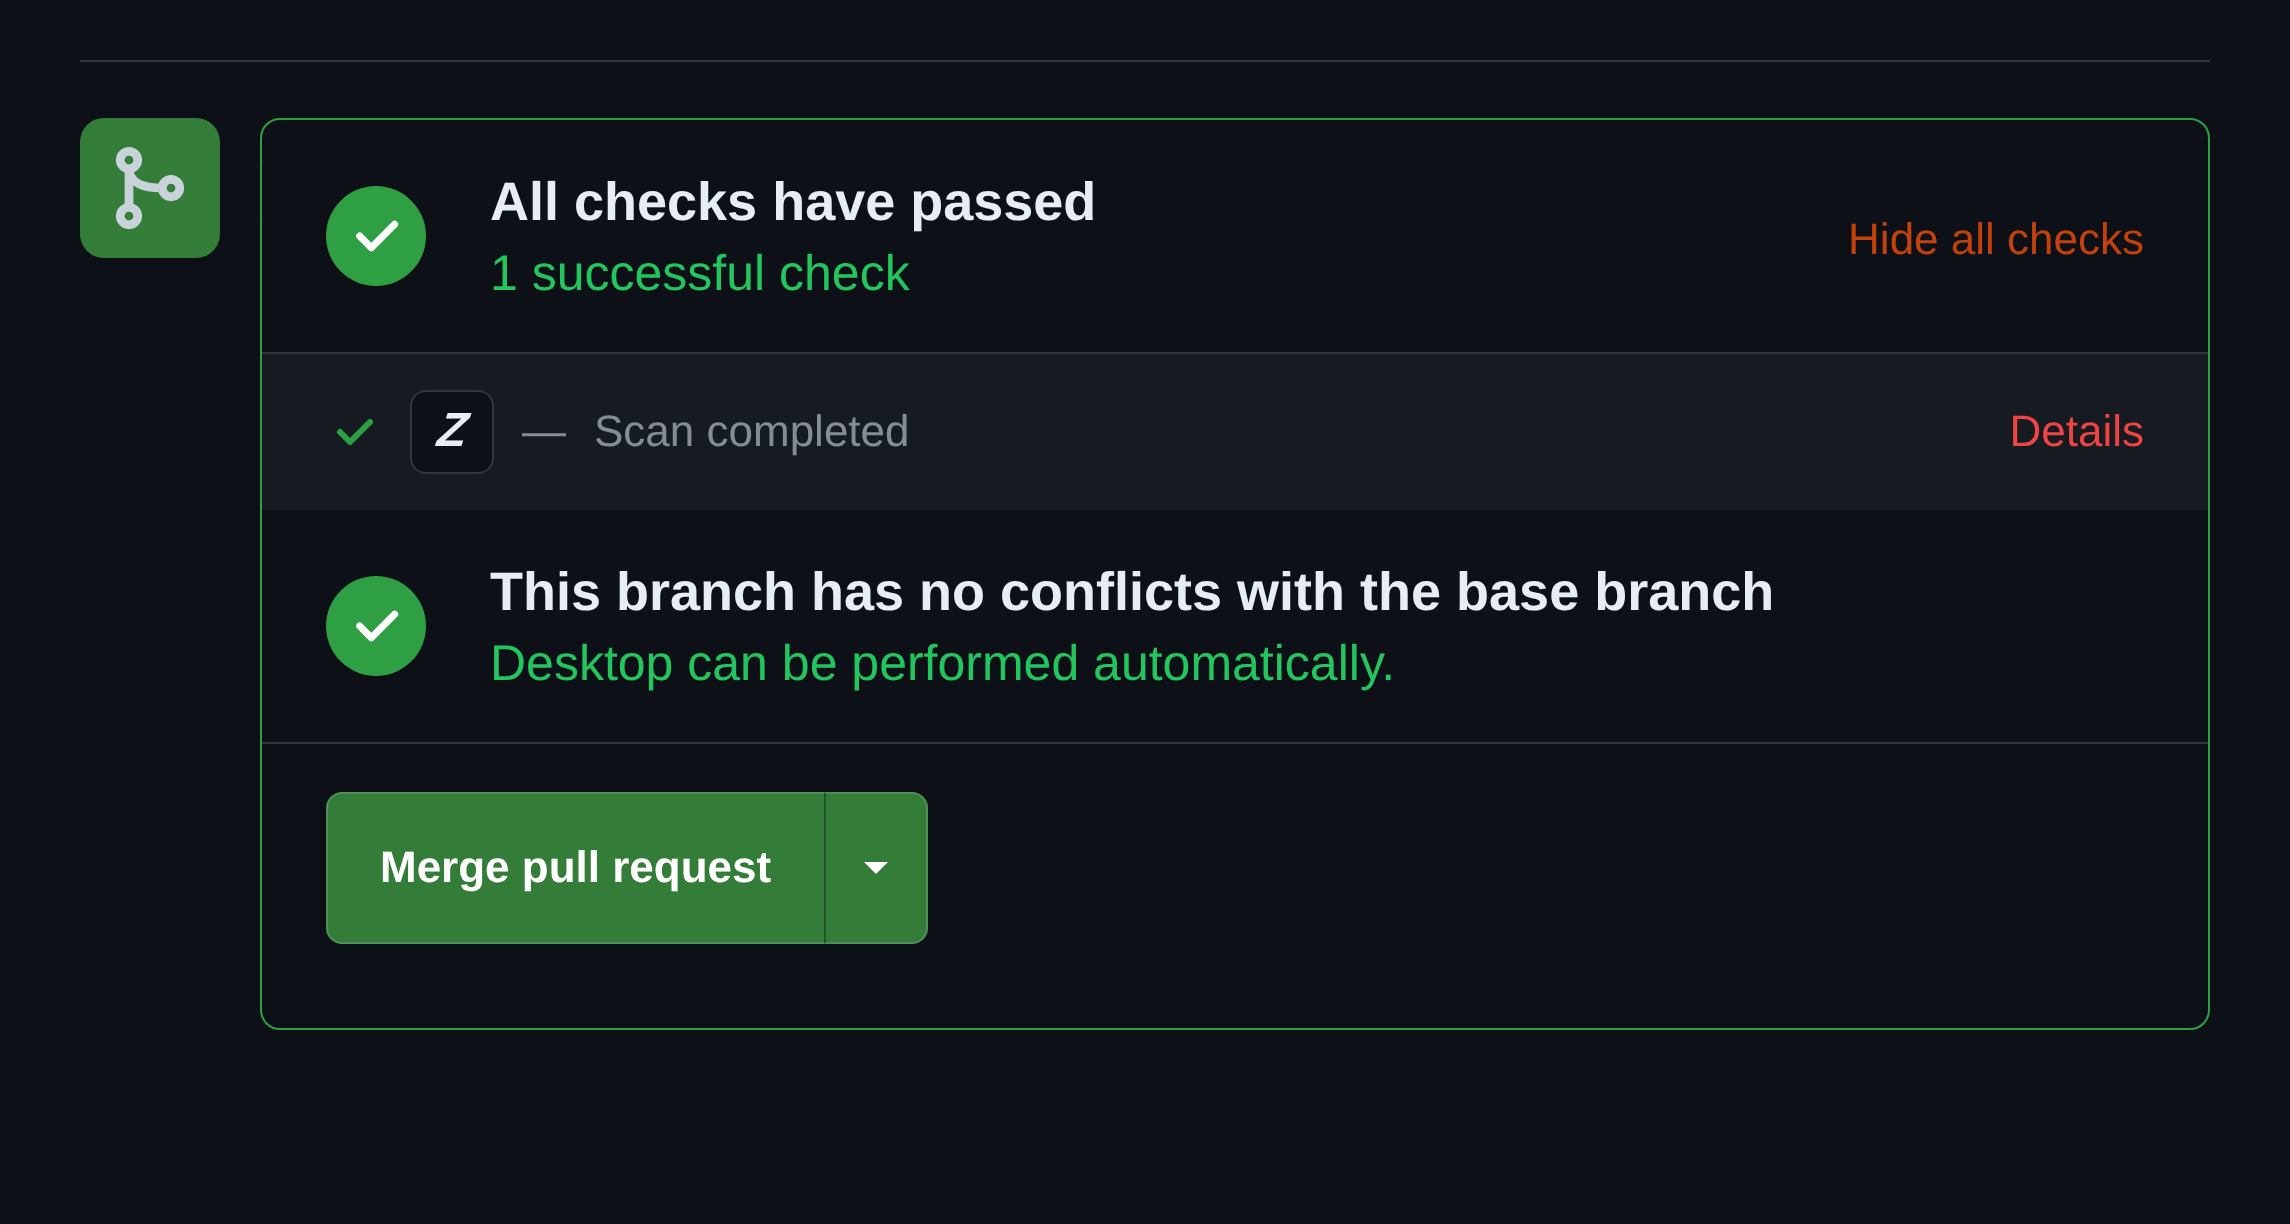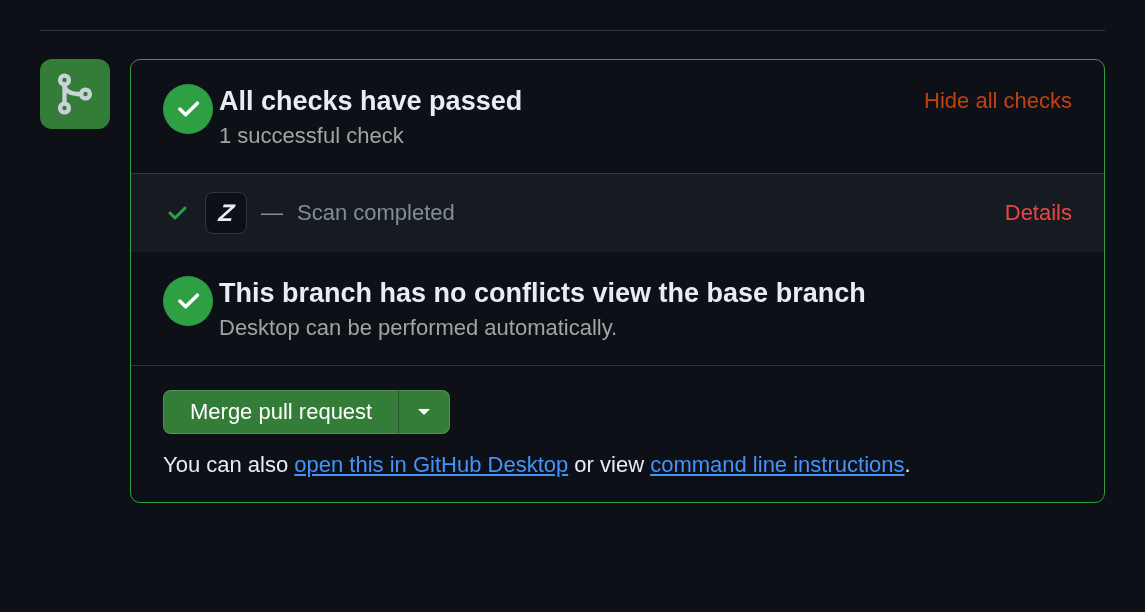--- a/index.html
+++ b/index.html
@@ -65,22 +65,22 @@
       height: 20px;
       background: #0d1117;
       border-left: 1.5px solid #2ea043;
       border-bottom: 1.5px solid #2ea043;
       transform: rotate(45deg);
     }
     
     .panel-section {
       padding: 24px 32px;
       display: flex;
-      align-items: flex-start;
-      gap: 6px;
+      align-items: center;
+      gap: 32px;
       position: relative;
     }
     
     .check-badge {
       width: 50px;
       height: 50px;
       background: #2ea043;
       border-radius: 50%;
       display: flex;
       align-items: center;
@@ -104,22 +104,22 @@
     }
     
     .section-title {
       font-size: 27px;
       font-weight: 600;
       color: #e6edf3;
       margin-bottom: 6px;
     }
     
     .section-subtitle {
-      font-size: 22px;
-      color: #a3a3a3;
+      font-size: 25px;
+      color: #22c55e;
     }
     
     .section-link {
       color: #c2410c;
       font-size: 22px;
       cursor: pointer;
       white-space: nowrap;
       padding-top: 4px;
     }
     
@@ -196,22 +196,22 @@
     .merge-button-group {
       display: inline-flex;
       margin-bottom: 18px;
     }
     
     .merge-button {
       background: #347d39;
       color: #ffffff;
       border: 1px solid rgba(205, 217, 229, 0.2);
       font-size: 22px;
-      font-weight: 400;
-      padding: 8px 26px;
+      font-weight: 700;
+      padding: 24px 26px;
       border-radius: 8px 0 0 8px;
       cursor: pointer;
       border-right: none;
     }
     
     .merge-dropdown {
       background: #347d39;
       color: #ffffff;
       border: 1px solid rgba(205, 217, 229, 0.2);
       padding: 14px 18px;
@@ -287,33 +287,30 @@
       <span class="details-link">Details</span>
     </div>
 
     <div class="panel-section">
       <div class="check-badge">
         <svg viewBox="0 0 24 24">
           <path d="M5 12l5 5L20 7"></path>
         </svg>
       </div>
       <div class="section-text">
-        <div class="section-title">This branch has no conflicts view the base branch</div>
+        <div class="section-title">This branch has no conflicts with the base branch</div>
         <div class="section-subtitle">Desktop can be performed automatically.</div>
       </div>
     </div>
 
     <div class="merge-actions">
       <div class="merge-button-group">
         <button class="merge-button">Merge pull request</button>
         <button class="merge-dropdown">
           <svg viewBox="0 0 14 10">
             <path d="M1 2 L7 8 L13 2 Z"></path>
           </svg>
         </button>
       </div>
-      <div class="help-text">
-        <span>You can also </span><span class="help-link">open this in GitHub Desktop</span><span> or view </span><span class="help-link">command line instructions</span><span>.</span>
-      </div>
     </div>
 
   </div>
 </div>
 
 </body></html>

